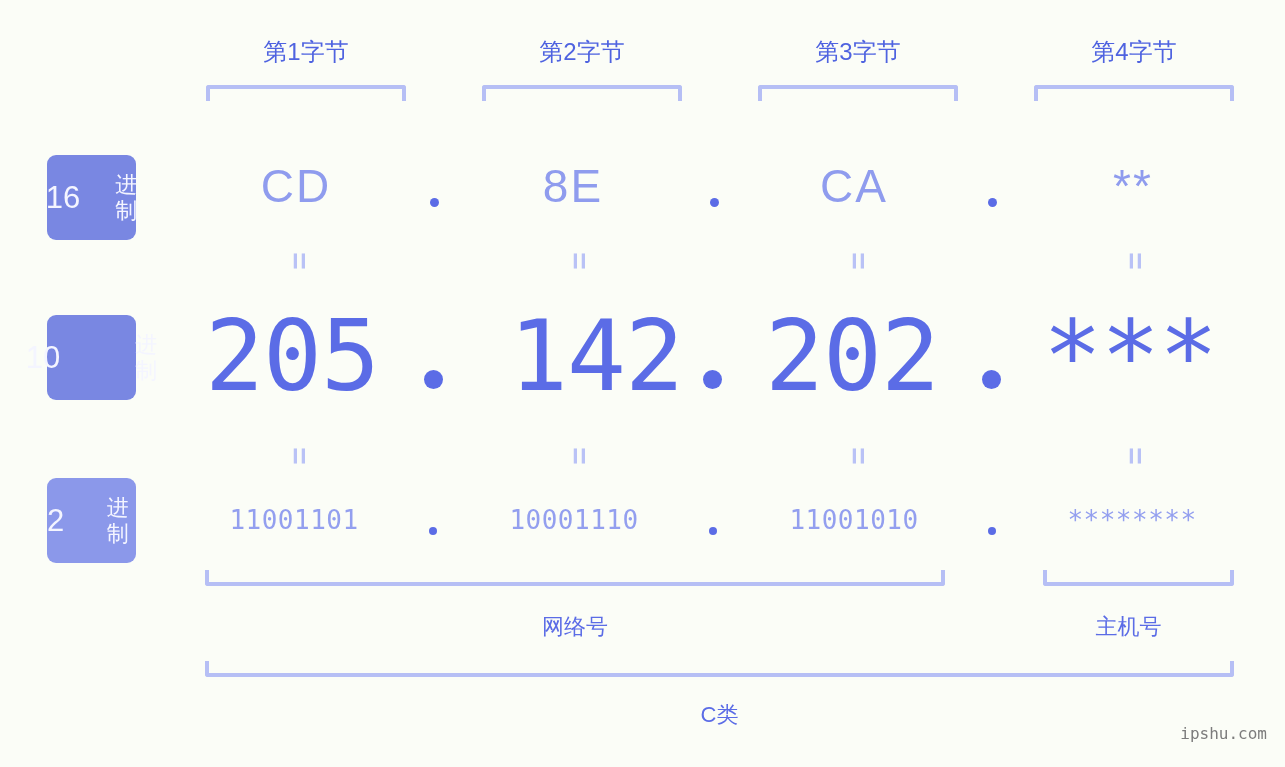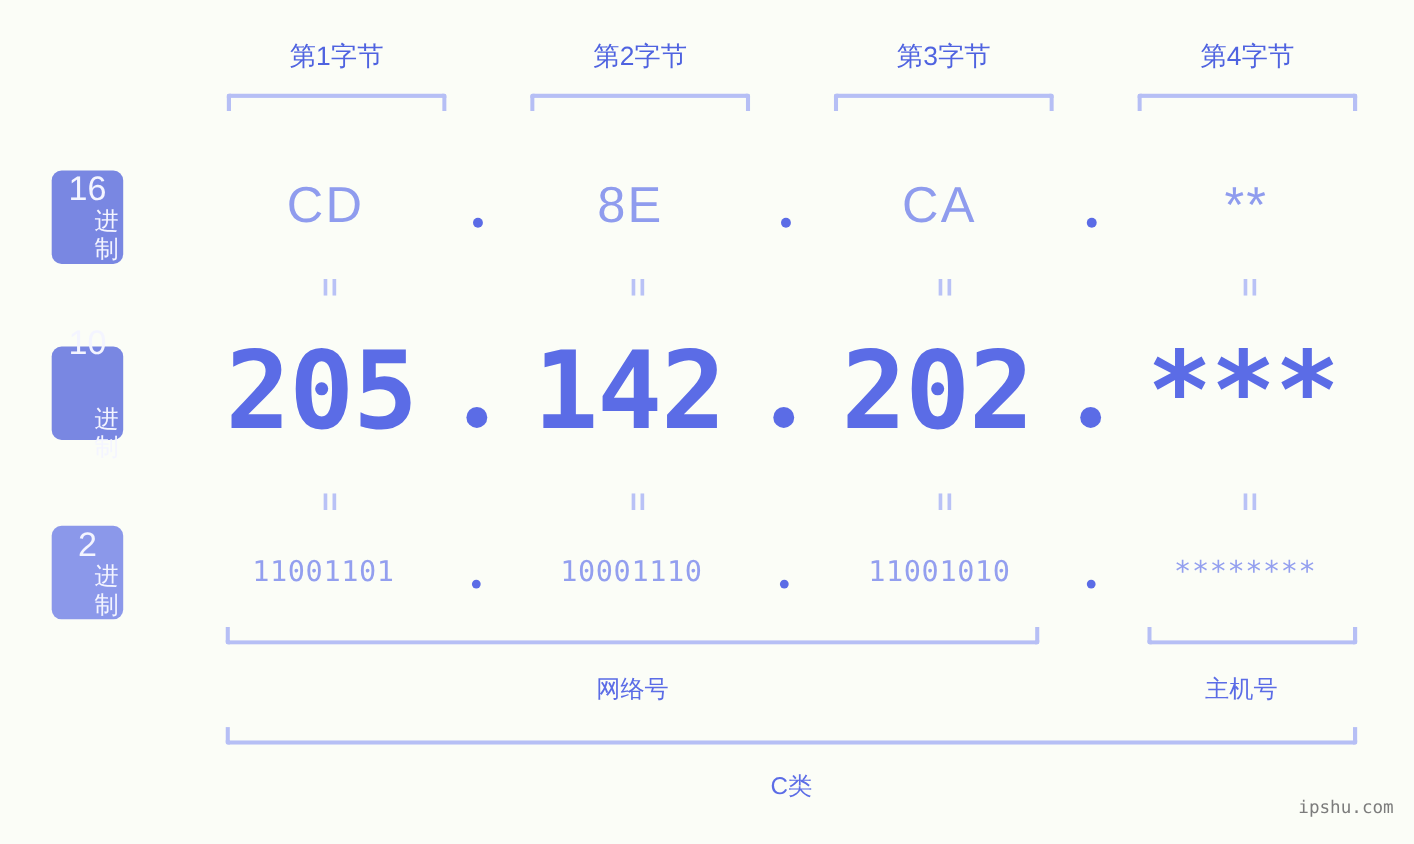--- a/index.html
+++ b/index.html
@@ -43,28 +43,28 @@
     border: 4px solid #b6bff5;
     border-bottom: none;
     border-radius: 3px 3px 0 0;
     box-sizing: border-box;
   }
 
   
   .badge {
     position: absolute;
     left: 47px;
-    width: 65px;
+    width: 89px;
     border-radius: 9px;
     background: #7987e2;
     color: #ffffff;
     text-align: center;
     box-sizing: border-box;
     display: flex;
-    flex-direction: column;
+    flex-direction: row;
     align-items: center;
     justify-content: center;
   }
   .badge .num {
     font-size: 31px;
     line-height: 33px;
     font-weight: 400;
     font-family: "Liberation Sans", sans-serif;
     color: #f4f5ff;
   }
@@ -122,21 +122,20 @@
   .eq-row2 { top: 441px; }
 
   
   .row-dec .cell {
     top: 294px;
     font-size: 98px;
     line-height: 124px;
     color: #5b6ce6;
     font-family: "DejaVu Sans Mono", monospace;
     letter-spacing: -1px;
-    font-weight: bold;
   }
   .dot-dec {
     position: absolute;
     top: 370px;
     width: 19px;
     height: 19px;
     border-radius: 50%;
     background: #5b6ce6;
   }
 
@@ -234,21 +233,21 @@
     <div class="dot-hex" style="left:988px"></div>
   </div>
 
   <div class="eq eq-row1" style="left:199px">=</div>
   <div class="eq eq-row1" style="left:479px">=</div>
   <div class="eq eq-row1" style="left:758px">=</div>
   <div class="eq eq-row1" style="left:1035px">=</div>
 
   <div class="row-dec">
     <div class="cell" style="left:192px">205</div>
-    <div class="cell" style="left:472px">142</div>
+    <div class="cell" style="left:496px">142</div>
     <div class="cell" style="left:752px">202</div>
     <div class="cell" style="left:1030px">***</div>
     <div class="dot-dec" style="left:424px"></div>
     <div class="dot-dec" style="left:703px"></div>
     <div class="dot-dec" style="left:982px"></div>
   </div>
 
   <div class="eq eq-row2" style="left:199px">=</div>
   <div class="eq eq-row2" style="left:479px">=</div>
   <div class="eq eq-row2" style="left:758px">=</div>

